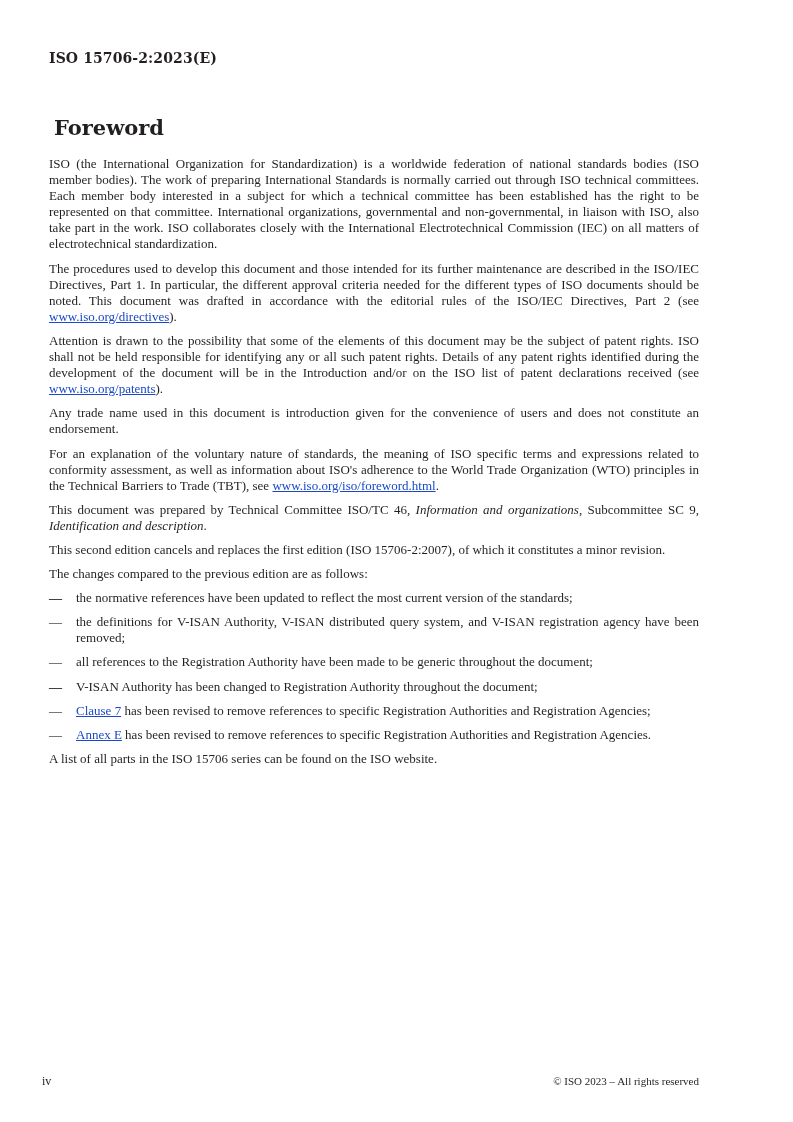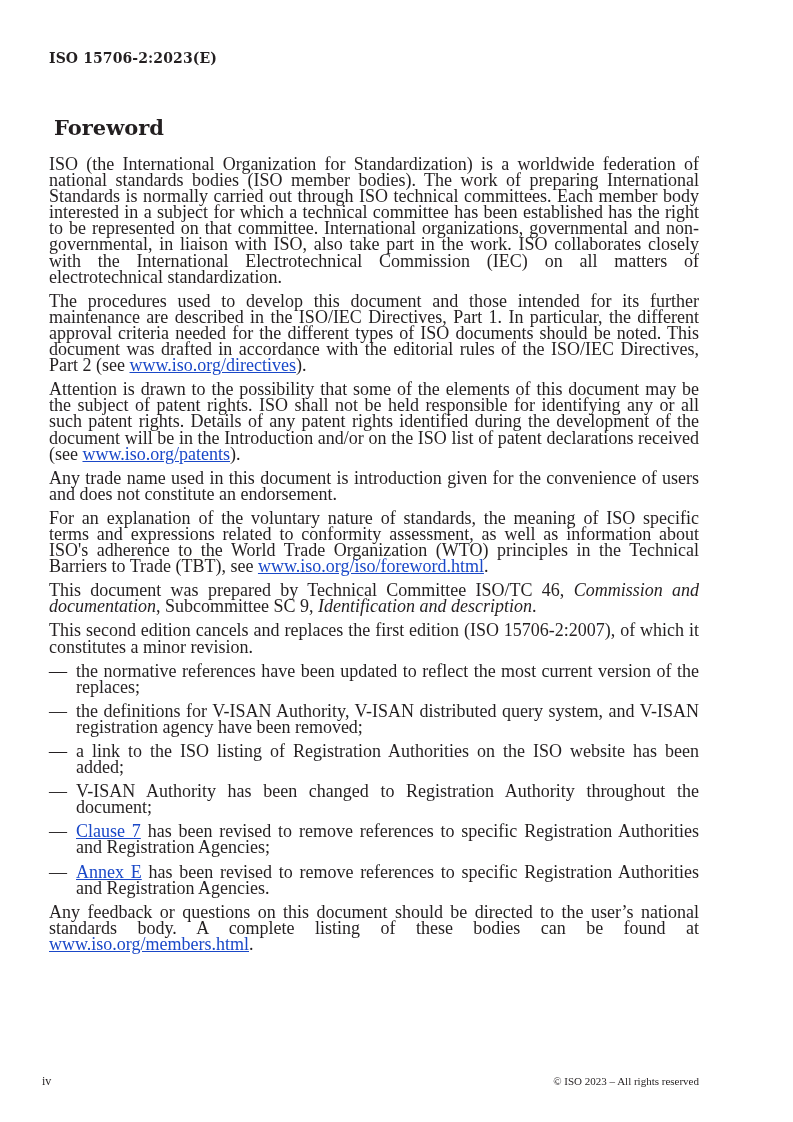--- a/index.html
+++ b/index.html
@@ -12,21 +12,21 @@
     position: absolute; left: 49px; top: 50px;
     font-weight: bold; font-size: 14px; letter-spacing: 0.1px;
   }
   .title {
     position: absolute; left: 49px; top: 110px; margin: 5px;
     font-weight: bold; font-size: 21px;
   }
   .content {
     position: absolute; left: 49px; top: 156px; width: 650px;
     font-family: "Liberation Serif", "DejaVu Serif", serif;
-    font-size: 18px; line-height: 16.1px;
+    font-size: 13px; line-height: 16.1px;
   }
   .content p {
     margin: 0 0 8px 0; text-align: justify;
   }
   .content a { color: #1a48c8; text-decoration: underline; }
   .list { margin: 0 0 8px 0; padding: 0; list-style: none; }
   .list li {
     position: relative; padding-left: 27px; margin-bottom: 8px; text-align: justify;
   }
   .dash { position: absolute; left: 0; top: 0; }
@@ -52,34 +52,35 @@
   <p>ISO (the International Organization for Standardization) is a worldwide federation of national standards bodies (ISO member bodies). The work of preparing International Standards is normally carried out through ISO technical committees. Each member body interested in a subject for which a technical committee has been established has the right to be represented on that committee. International organizations, governmental and non-governmental, in liaison with ISO, also take part in the work. ISO collaborates closely with the International Electrotechnical Commission (IEC) on all matters of electrotechnical standardization.</p>
 
   <p><span>The procedures used to develop this document and those intended for its further maintenance are described in the ISO/IEC Directives, Part 1. In particular, the different approval criteria needed for the different types of ISO documents should be noted. This document was drafted in accordance with the editorial rules of the ISO/IEC Directives, Part 2 (see </span><a href="#">www.iso.org/directives</a><span>).</span></p>
 
   <p><span>Attention is drawn to the possibility that some of the elements of this document may be the subject of patent rights. ISO shall not be held responsible for identifying any or all such patent rights. Details of any patent rights identified during the development of the document will be in the Introduction and/or on the ISO list of patent declarations received (see </span><a href="#">www.iso.org/patents</a><span>).</span></p>
 
   <p>Any trade name used in this document is introduction given for the convenience of users and does not constitute an endorsement.</p>
 
   <p><span>For an explanation of the voluntary nature of standards, the meaning of ISO specific terms and expressions related to conformity assessment, as well as information about ISO's adherence to the World Trade Organization (WTO) principles in the Technical Barriers to Trade (TBT), see </span><a href="#">www.iso.org/iso/foreword.html</a><span>.</span></p>
 
-  <p><span>This document was prepared by Technical Committee ISO/TC 46, </span><em>Commission and documentation</em><span>, Subcommittee SC 9, </span><em>Identification and description</em><span>.</span></p>
+  <p><span>This document was prepared by Technical Committee ISO/TC 46, </span><em>Information and organizations</em><span>, Subcommittee SC 9, </span><em>Identification and description</em><span>.</span></p>
 
   <p>This second edition cancels and replaces the first edition (ISO 15706-2:2007), of which it constitutes a minor revision.</p>
 
+  <p>The changes compared to the previous edition are as follows:</p>
 
   <ul class="list">
     <li><span class="dash">—</span></li>
-    <li><span class="dash">—</span><span>the normative references have been updated to reflect the most current version of the replaces;</span></li>
+    <li><span class="dash">—</span><span>the normative references have been updated to reflect the most current version of the standards;</span></li>
     <li><span class="dash">—</span><span>the definitions for V-ISAN Authority, V-ISAN distributed query system, and V-ISAN registration agency have been removed;</span></li>
+    <li><span class="dash">—</span><span>all references to the Registration Authority have been made to be generic throughout the document;</span></li>
     <li><span class="dash">—</span></li>
-    <li><span class="dash">—</span><span>a link to the ISO listing of Registration Authorities on the ISO website has been added;</span></li>
     <li><span class="dash">—</span><span>V-ISAN Authority has been changed to Registration Authority throughout the document;</span></li>
     <li><span class="dash">—</span><a href="#">Clause 7</a><span> has been revised to remove references to specific Registration Authorities and Registration Agencies;</span></li>
     <li><span class="dash">—</span><a href="#">Annex E</a><span> has been revised to remove references to specific Registration Authorities and Registration Agencies.</span></li>
   </ul>
 
+  <p>A list of all parts in the ISO 15706 series can be found on the ISO website.</p>
 
-  <p><span>Any feedback or questions on this document should be directed to the user’s national standards body. A complete listing of these bodies can be found at </span><a href="#">www.iso.org/members.html</a><span>.</span></p>
 </div>
 
 <div class="footer-left">iv</div>
 <div class="footer-right">© ISO 2023 – All rights reserved</div>
 
 </body></html>

